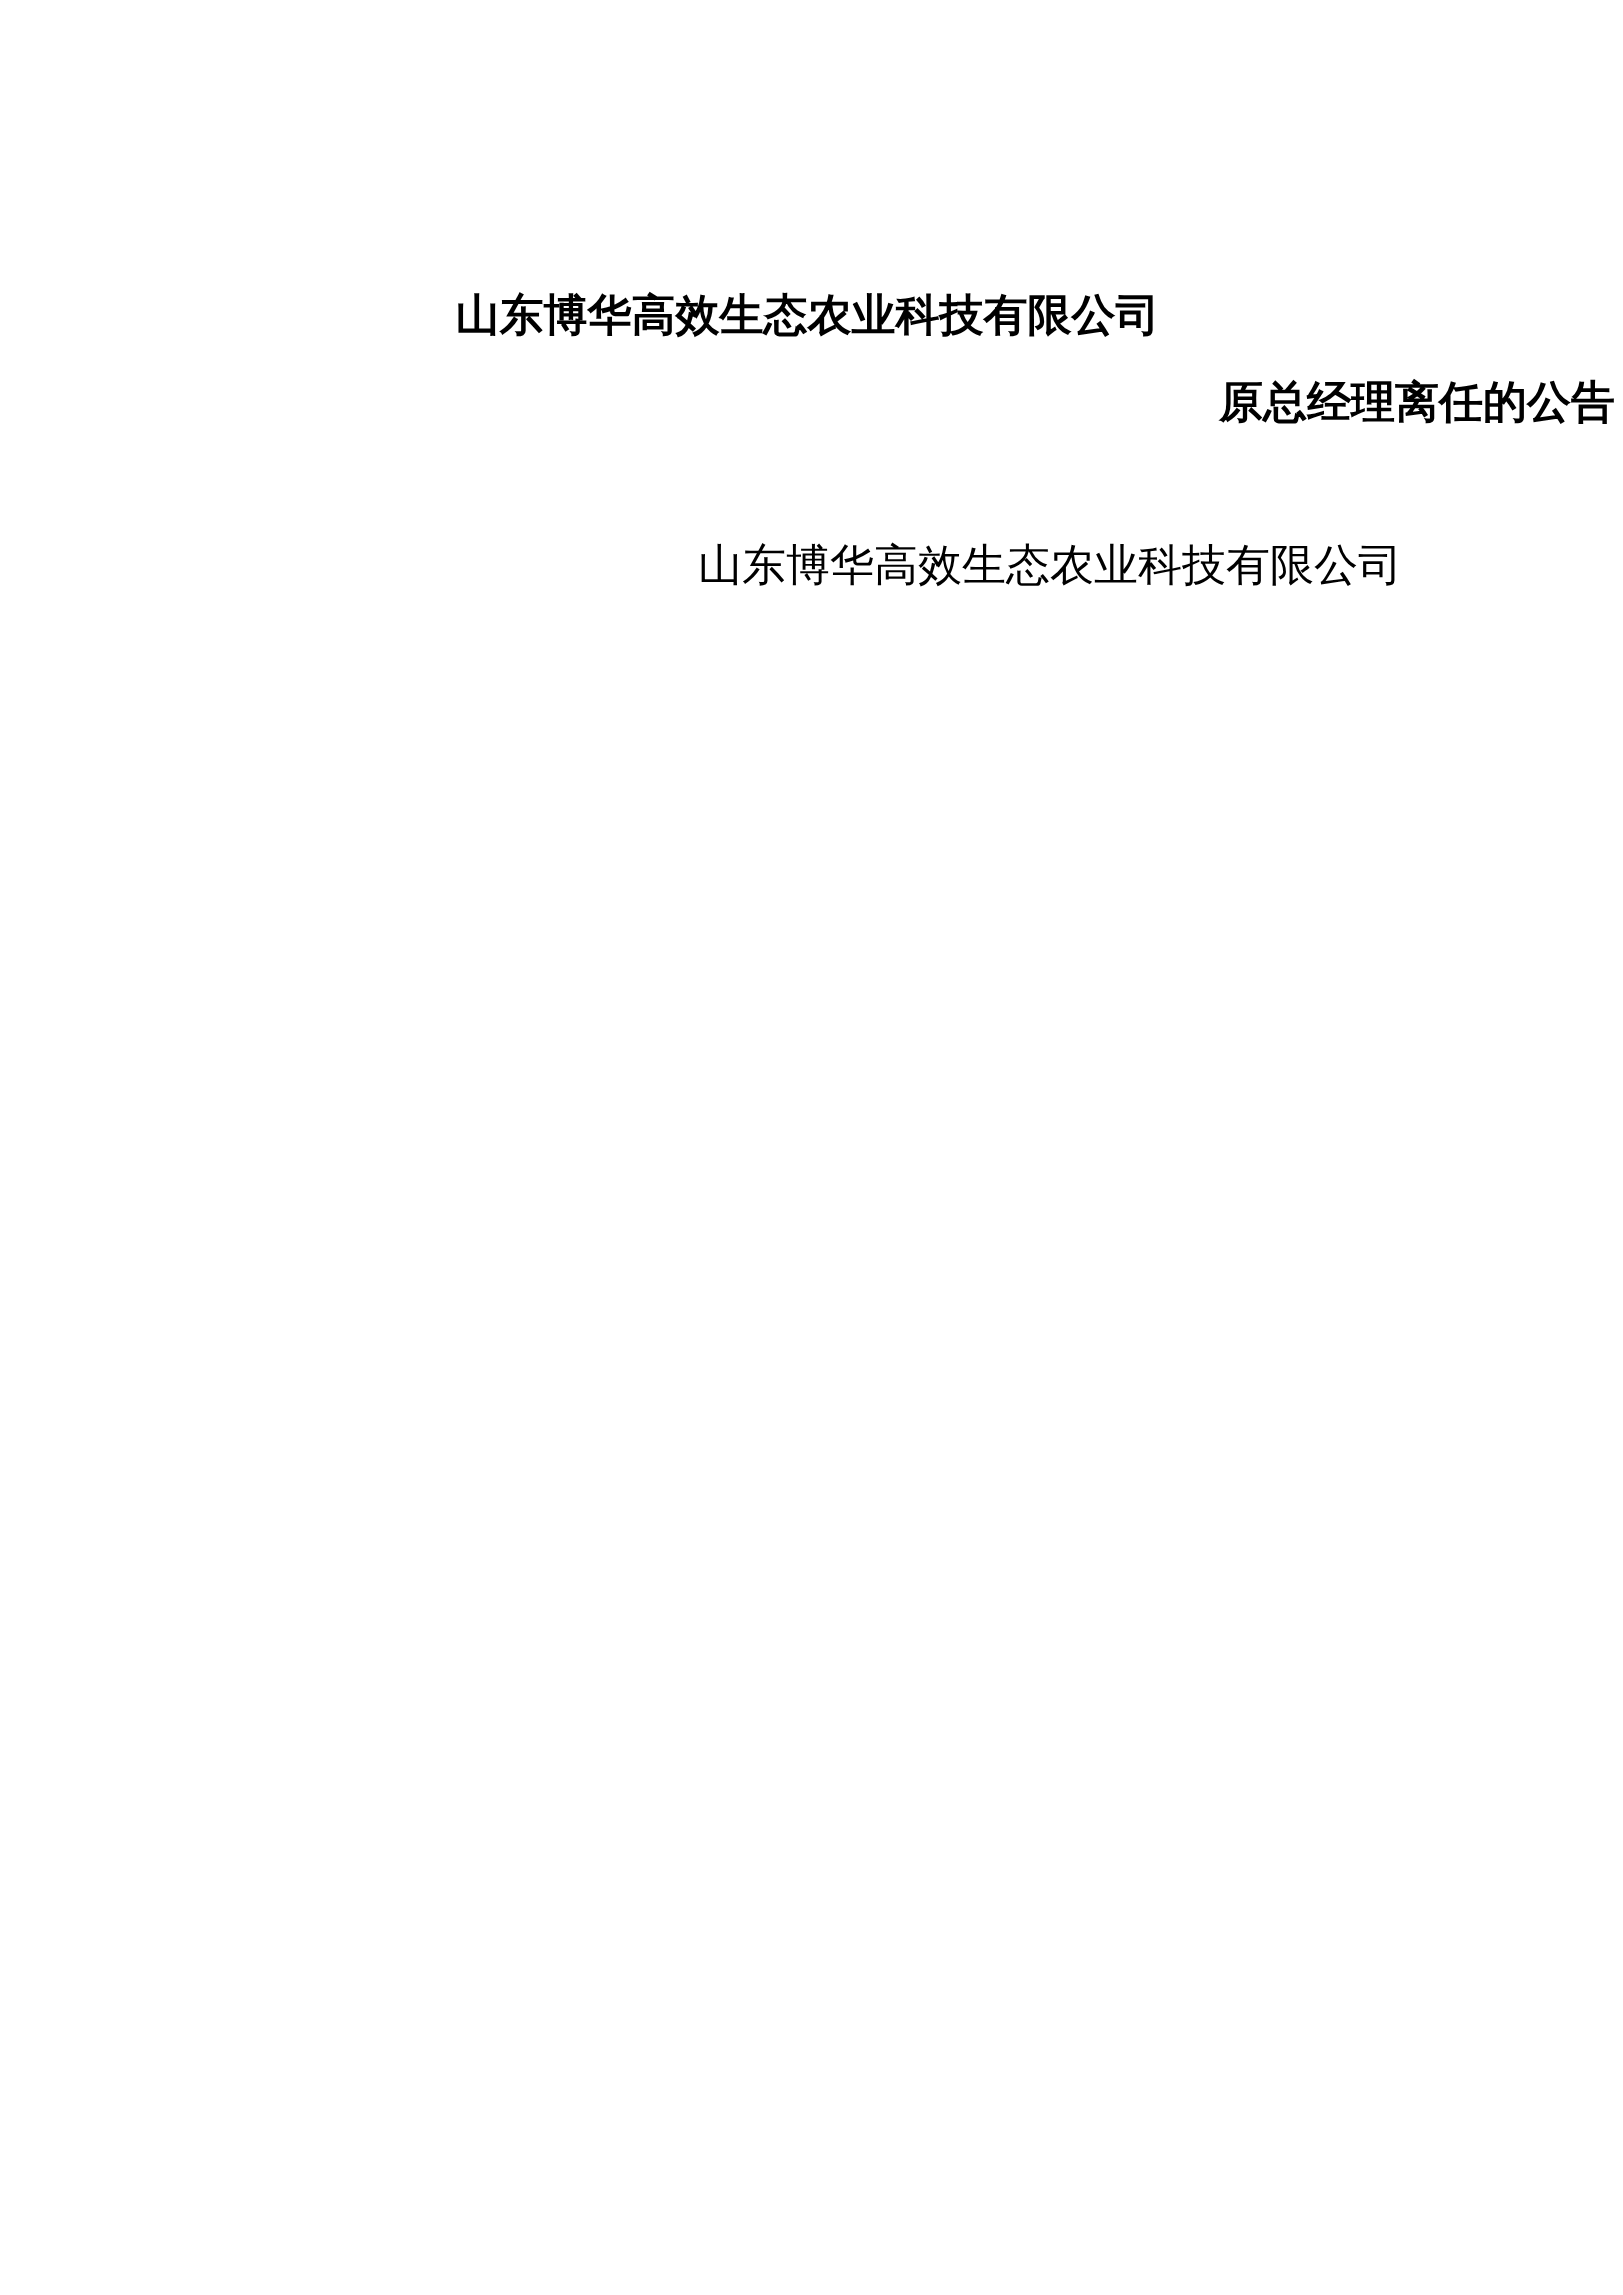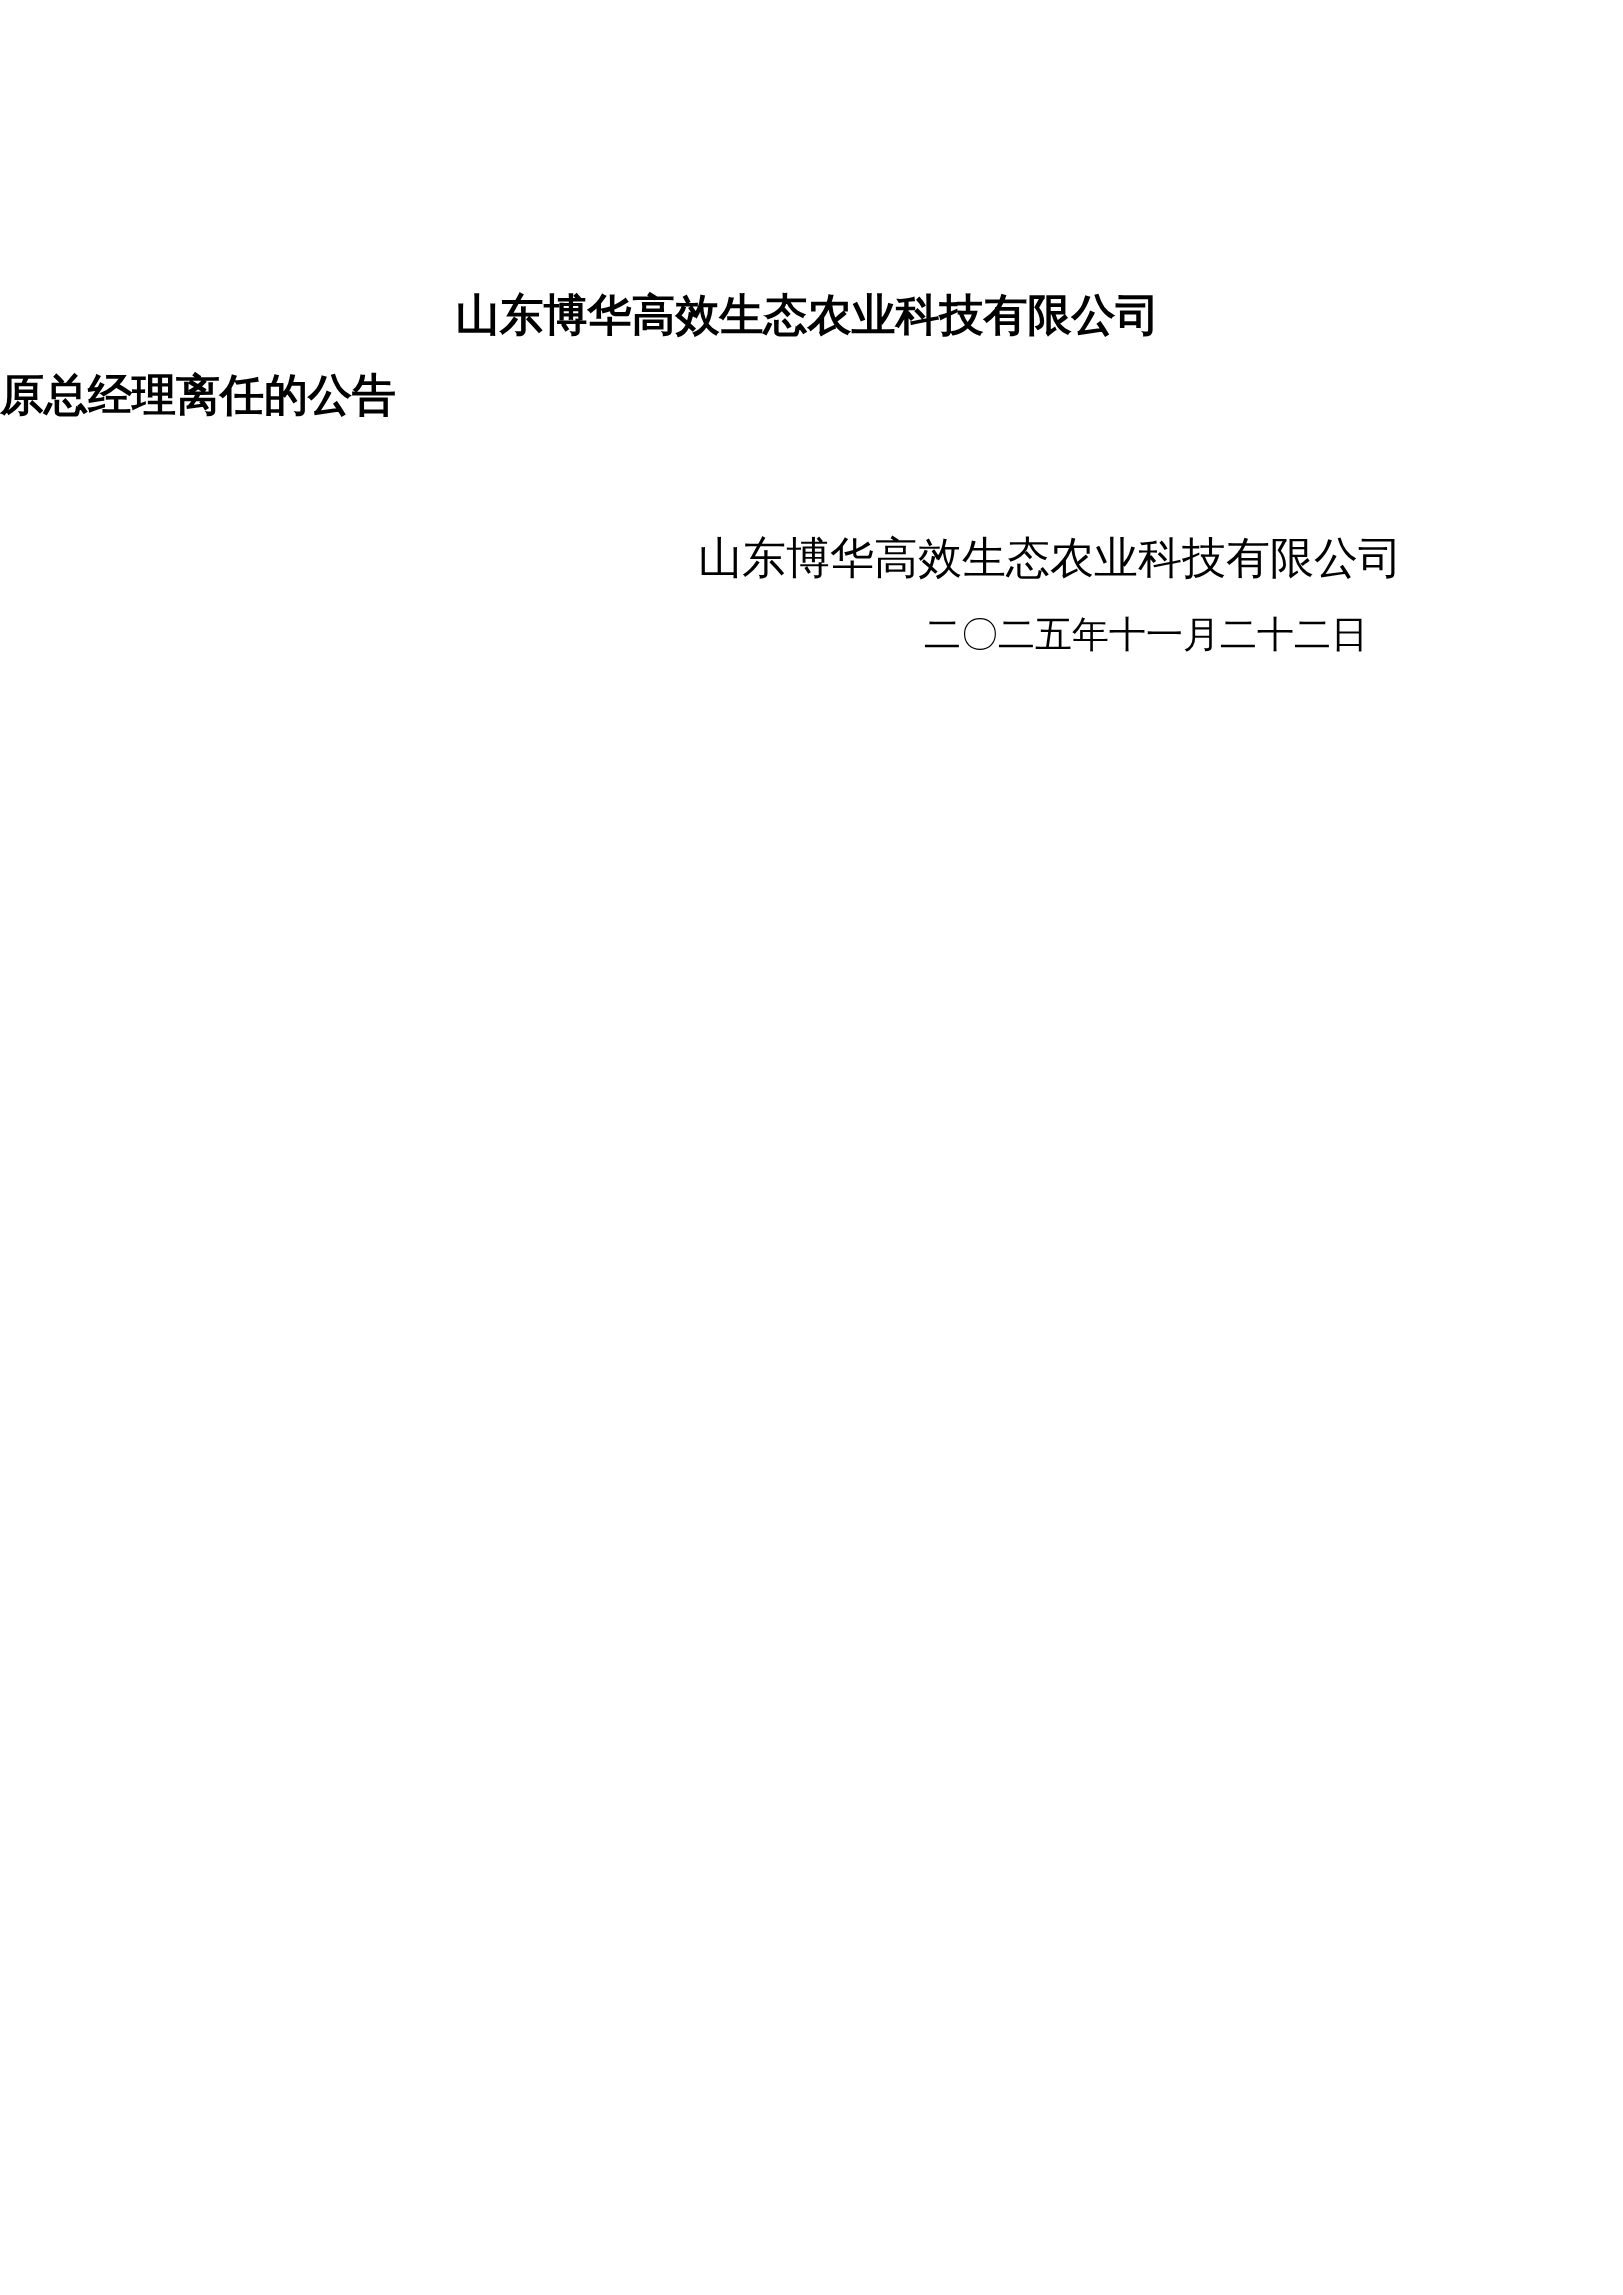--- a/index.html
+++ b/index.html
@@ -15,25 +15,25 @@
   }
   .title-line-1 {
     padding-top: 286px;
     font-size: 44px;
     line-height: 60px;
     font-weight: bold;
     text-align: center;
     letter-spacing: 0;
   }
   .title-line-2 {
-    margin-top: 20px;
+    margin-top: 27px;
     font-size: 44px;
     line-height: 60px;
     font-weight: bold;
-    text-align: left;
+    text-align: right;
   }
   .body-block {
     margin-top: 104px;
   }
   .body-line {
     margin-left: 227px;
     width: 1170px;
     font-size: 36px;
     line-height: 83px;
     text-align: left;
@@ -69,18 +69,17 @@
 
   <div class="title-line-1">山东博华高效生态农业科技有限公司</div>
 
   <div class="title-line-2">原总经理离任的公告</div>
 
 
   <div class="sign-block">
 
     <div class="sign-company">山东博华高效生态农业科技有限公司</div>
 
-    <div class="sign-date">二〇二五年十一月二十二日</div>
 
   </div>
 
 </div>
 
 
 </body></html>

